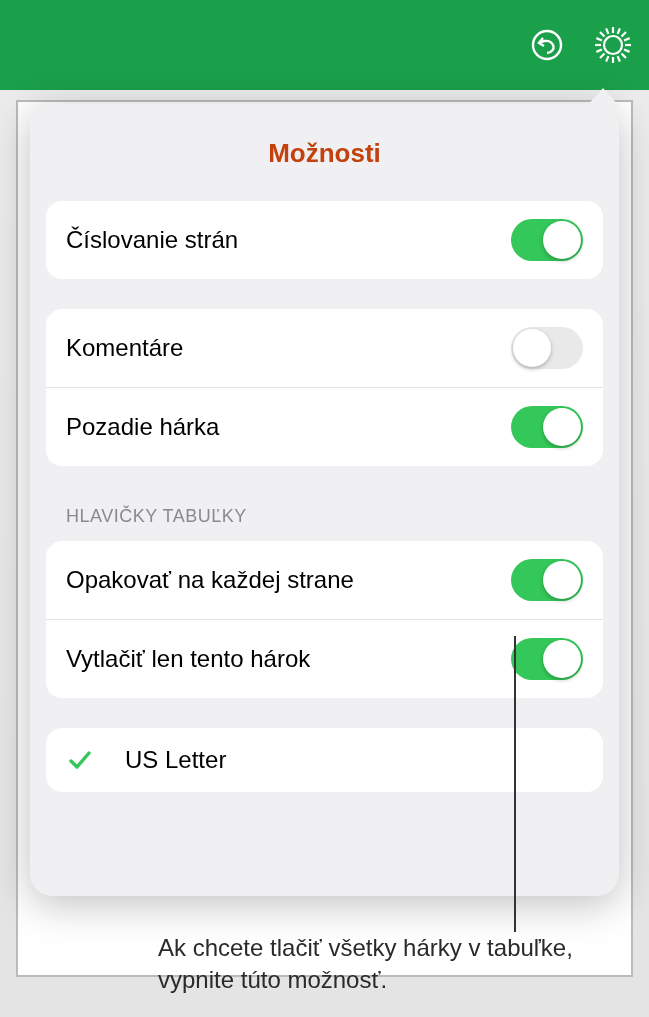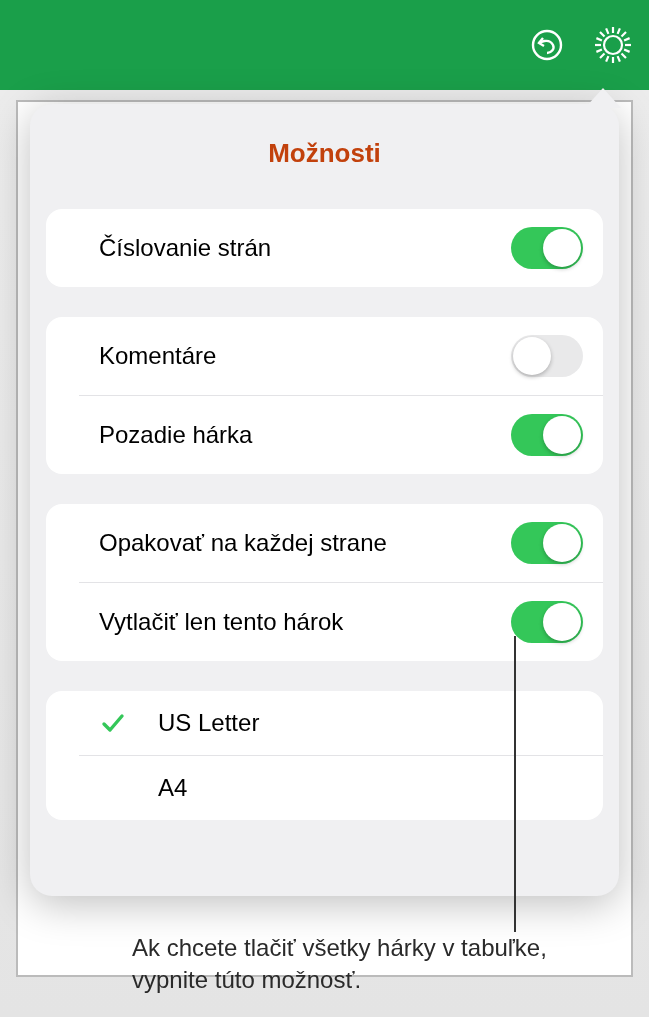--- a/index.html
+++ b/index.html
@@ -57,25 +57,24 @@
     height: 792px;
   }
   .popover-title {
     text-align: center;
     font-size: 26px;
     font-weight: 600;
     color: #c2410c;
     padding: 14px 0 28px 0;
   }
   .group {
-    margin: 12px 16px 30px 16px;
+    margin: 4px 16px 30px 16px;
     background: #fff;
     border-radius: 16px;
     overflow: hidden;
-    padding-left: 33px;
   }
   .section-label {
     font-size: 18px;
     color: #8a8a8e;
     text-transform: uppercase;
     letter-spacing: 0.5px;
     padding: 10px 0 10px 36px;
     font-weight: 400;
   }
   .row {
@@ -133,20 +132,21 @@
     z-index: 20;
   }
   .callout-text {
     position: absolute;
     z-index: 20;
     font-size: 24px;
     color: #2a2a2a;
     line-height: 1.35;
     text-align: left;
     width: 420px;
+    margin-left: 26px;
   }
 </style>
 </head>
 <body>
 
 <div class="topbar">
   <div class="iconwrap">
     <svg width="36" height="36" viewBox="0 0 36 36" fill="none" stroke="#fff" stroke-width="2.4">
       <circle cx="18" cy="18" r="14"></circle>
       <path d="M14 11 L10 16 L15 19" fill="none"></path>
@@ -203,20 +203,21 @@
         </div>
     </div>
     <div class="row">
       <span class="row-label">Pozadie hárka</span>
       <div class="toggle on">
           <div class="knob"></div>
         </div>
     </div>
   </div>
 
+  <div class="section-label">HLAVIČKY TABUĽKY</div>
   <div class="group">
     <div class="row">
       <span class="row-label">Opakovať na každej strane</span>
       <div class="toggle on">
           <div class="knob"></div>
         </div>
     </div>
     <div class="row">
       <span class="row-label">Vytlačiť len tento hárok</span>
       <div class="toggle on">
@@ -227,21 +228,17 @@
 
   <div class="group">
     <div class="check-row">
       <span class="check">
         <svg width="26" height="26" viewBox="0 0 26 26" fill="none" stroke="#34c759" stroke-width="3.4" stroke-linecap="round" stroke-linejoin="round">
             <polyline points="4,14 10,20 22,6"></polyline>
           </svg>
       </span>
       <span class="row-label">US Letter</span>
     </div>
-    <div class="check-row">
-      <span class="check empty"></span>
-      <span class="row-label">A4</span>
-    </div>
   </div>
 </div>
 
 <div class="callout-line" style="left:514px; top:636px; width:2px; height:296px;"></div>
 <div class="callout-text" style="left:132px; top:932px;">Ak chcete tlačiť všetky hárky v tabuľke, vypnite túto možnosť.</div>
 
 </body></html>

